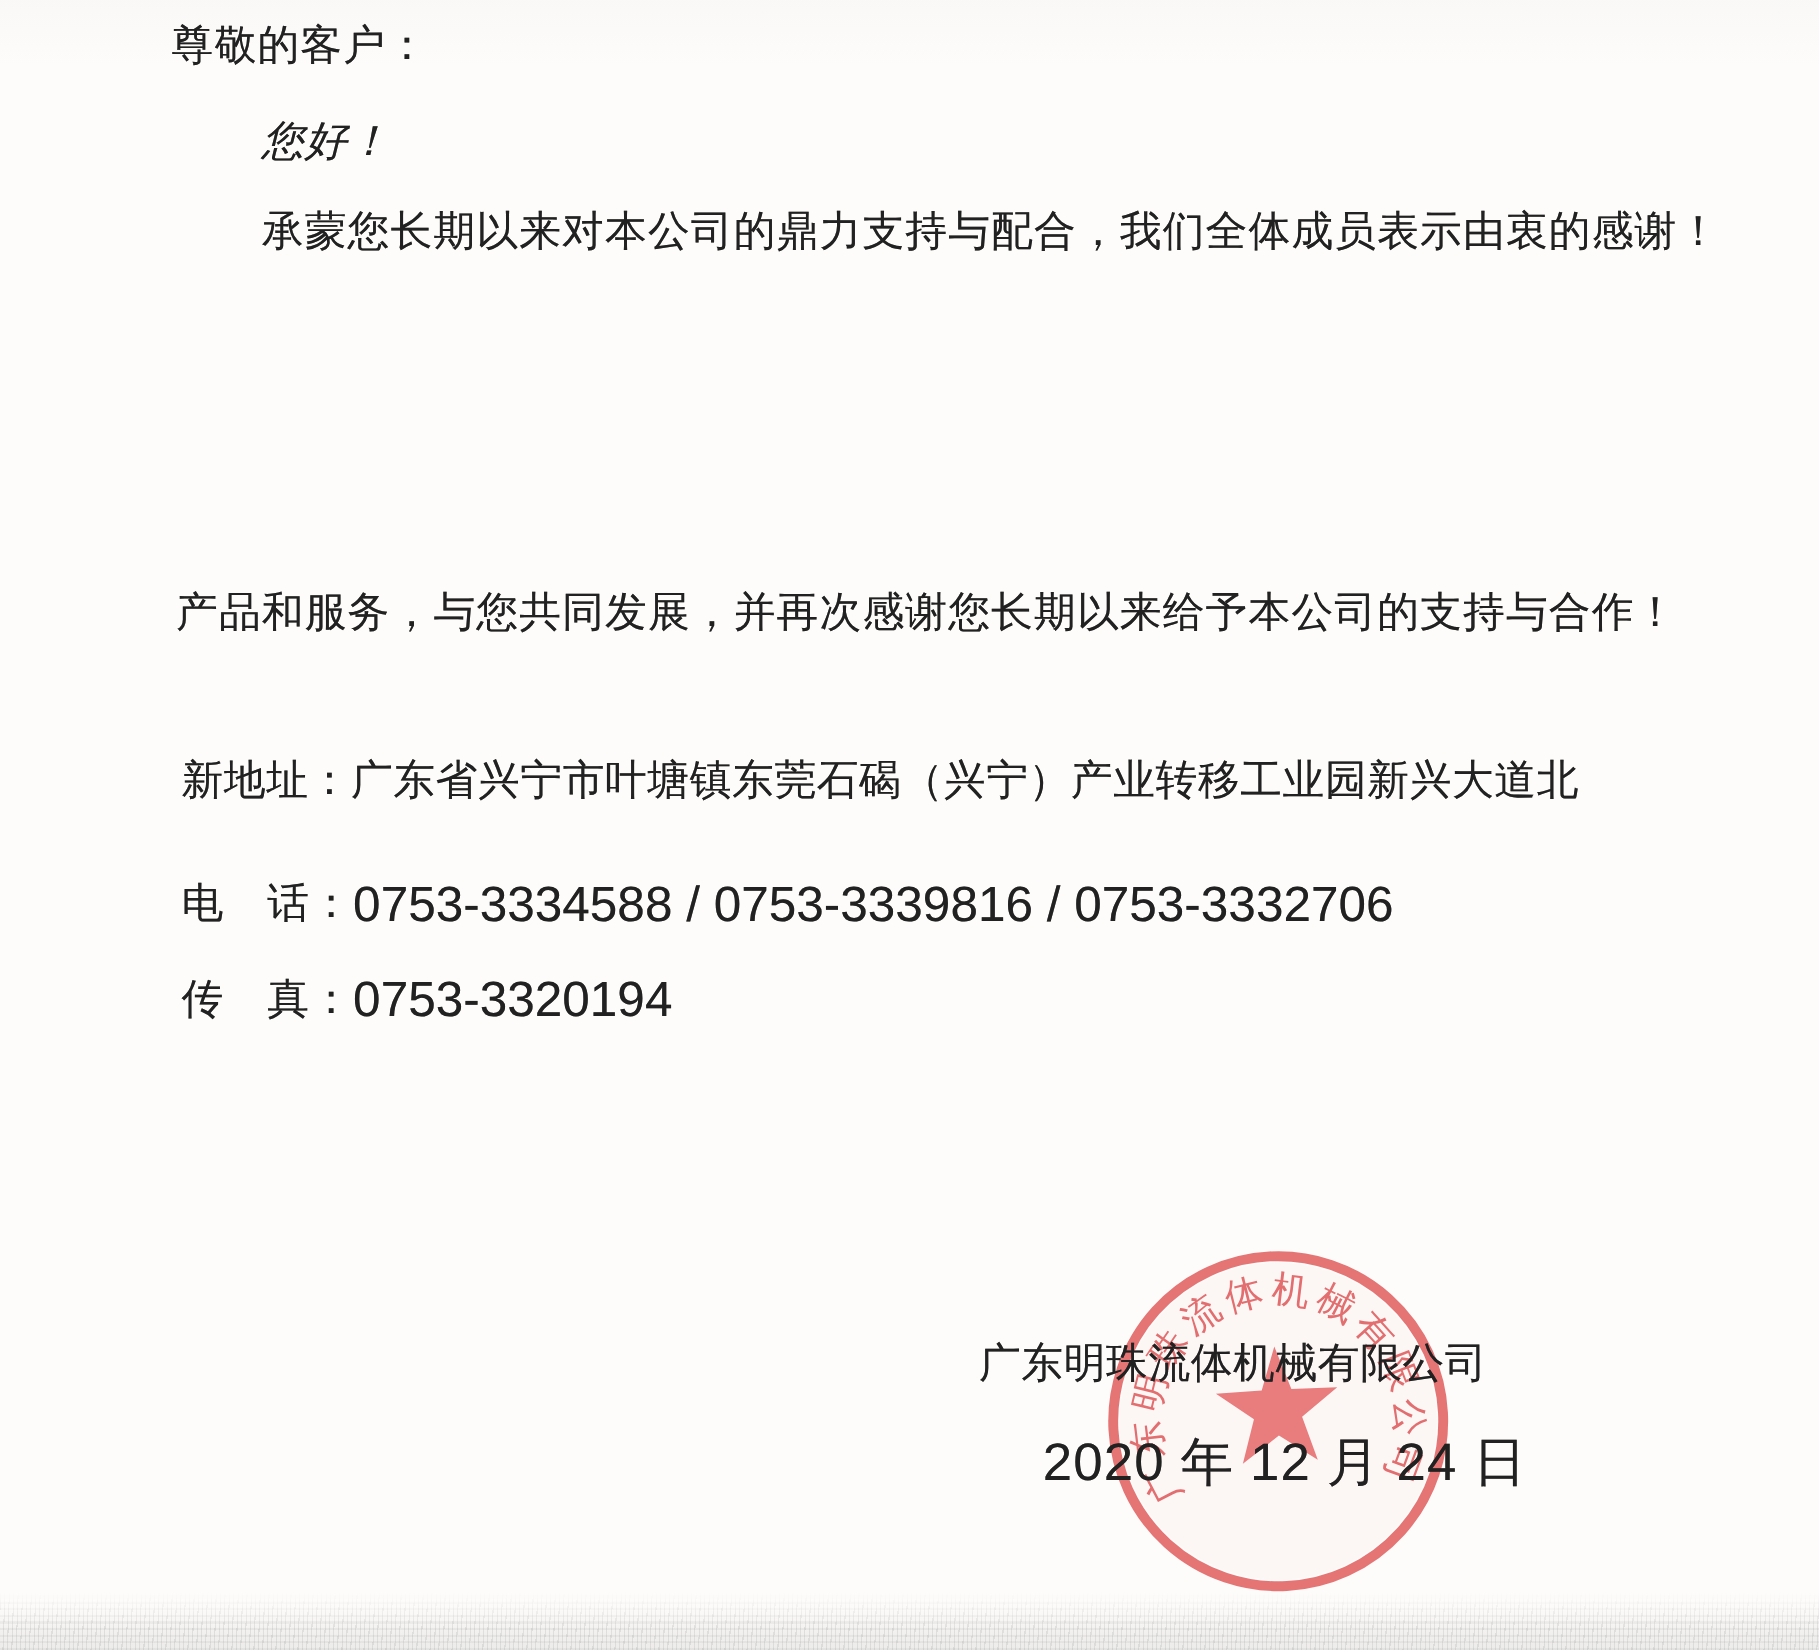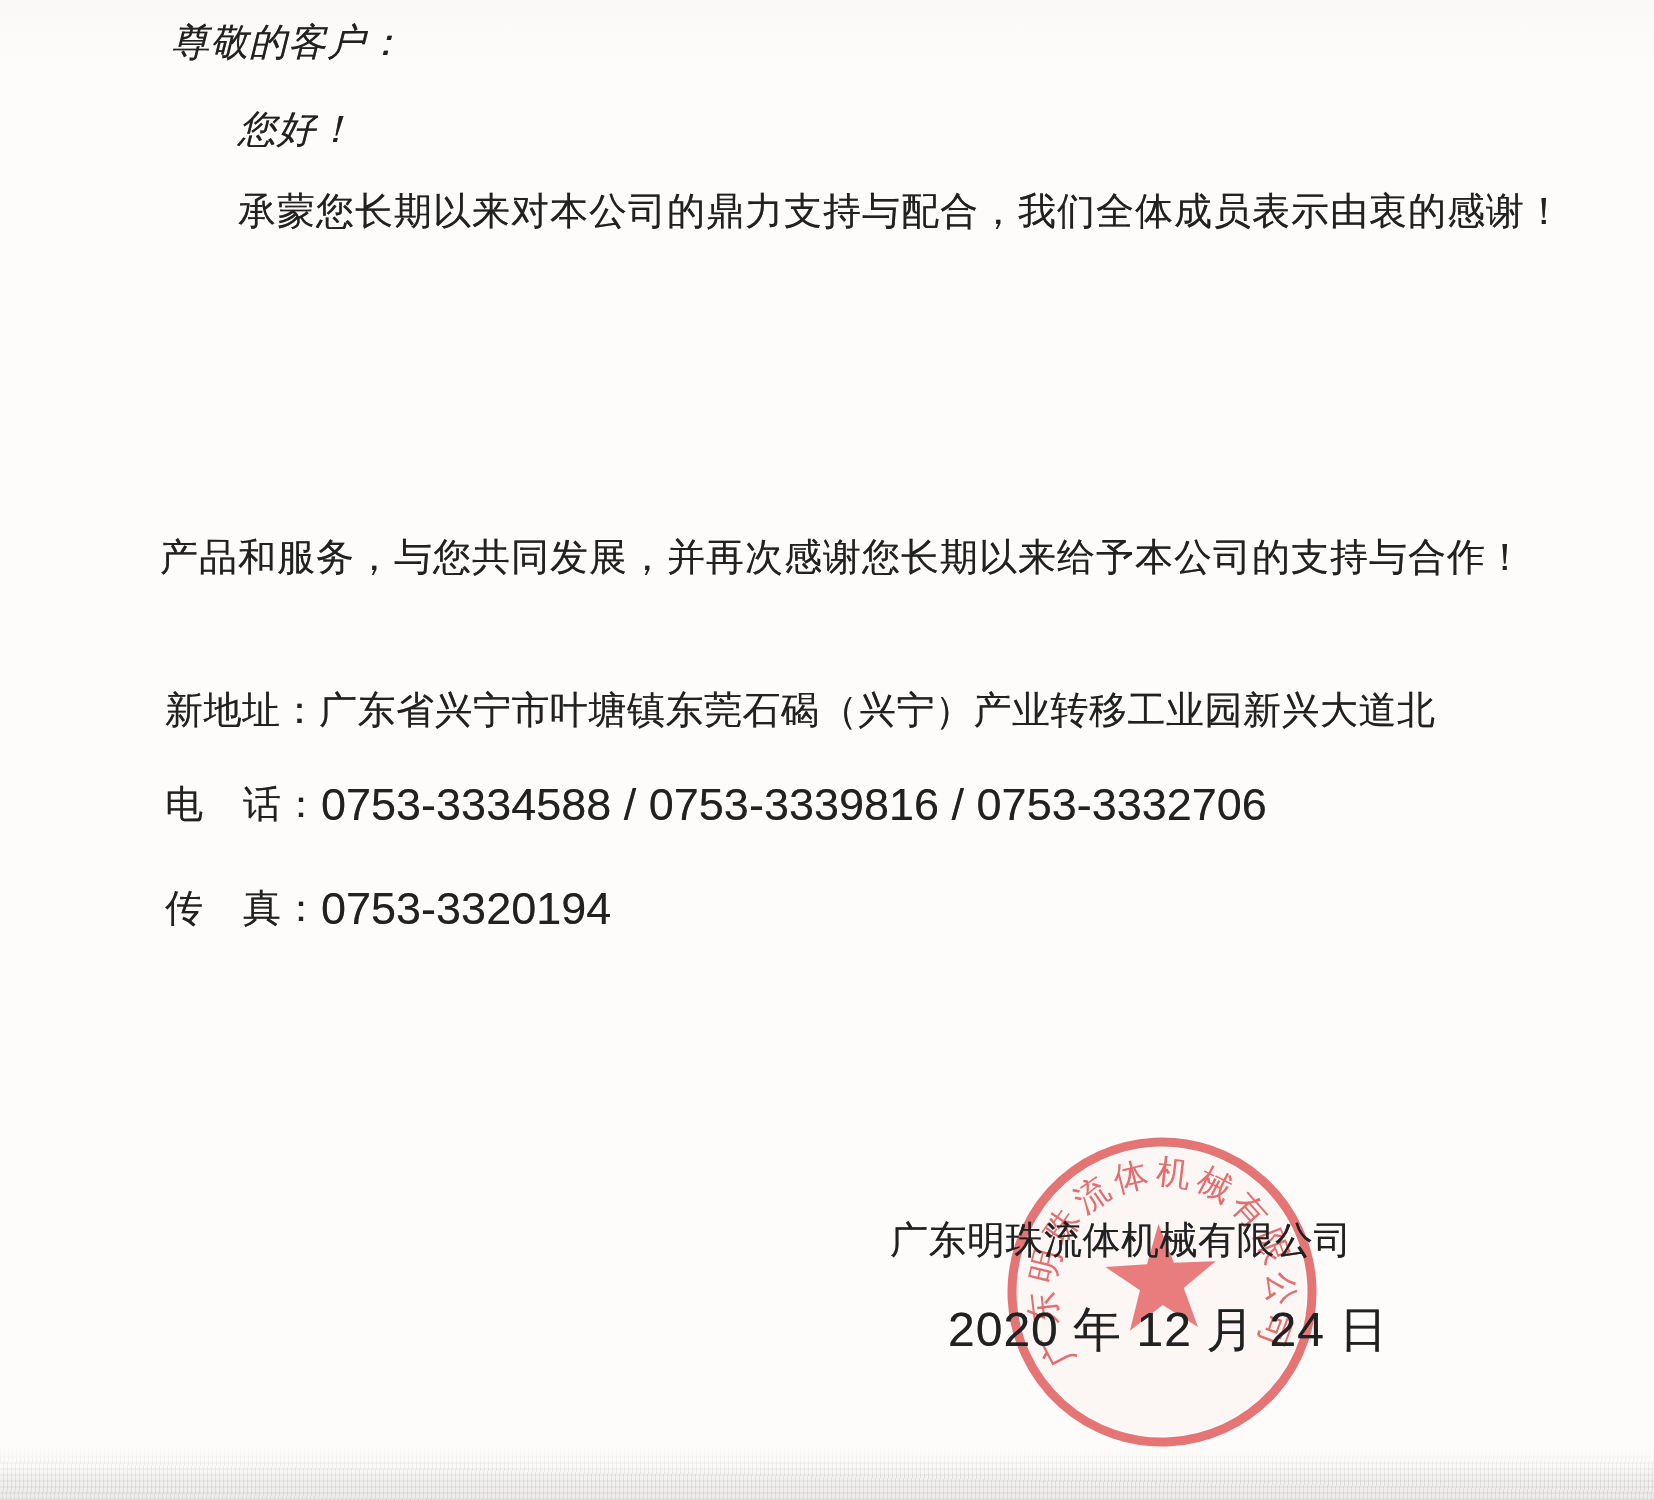--- a/index.html
+++ b/index.html
@@ -17,29 +17,29 @@
   }
   .line{
     position:absolute;
     white-space:nowrap;
     font-size:38px;
     line-height:1.18;
     letter-spacing:1px;
     color:#212121;
     text-shadow:0 0 .4px rgba(30,30,30,.55);
   }
-  .salutation{left:171px;top:20px;font-style:italic;}
+  .salutation{left:156px;top:20px;}
   .greeting{left:238px;top:107px;font-style:italic;}
   .b0{left:238px;top:189px;}
   .b1{left:238px;top:274px;}
   .b2{left:160px;top:360px;}
   .b3{left:160px;top:445px;}
   .b4{left:160px;top:535px;}
   .addr{left:165px;top:688px;font-weight:normal;letter-spacing:0.5px;}
-  .phone{left:165px;top:778px;text-align:center;}
+  .phone{left:165px;top:795px;text-align:center;}
   .fax{left:165px;top:882px;}
   .nums{font-size:45px;letter-spacing:0;vertical-align:-3px;}
   .sig-company{left:890px;top:1218px;z-index:3;letter-spacing:0.5px;}
   .sig-date{left:948px;top:1302px;z-index:3;font-size:48px;letter-spacing:1px;}
   .stamp{
     position:absolute;left:1002px;top:1132px;width:320px;height:320px;
     z-index:2;
     transform:rotate(-3deg);
     mix-blend-mode:multiply;
     opacity:.93;

